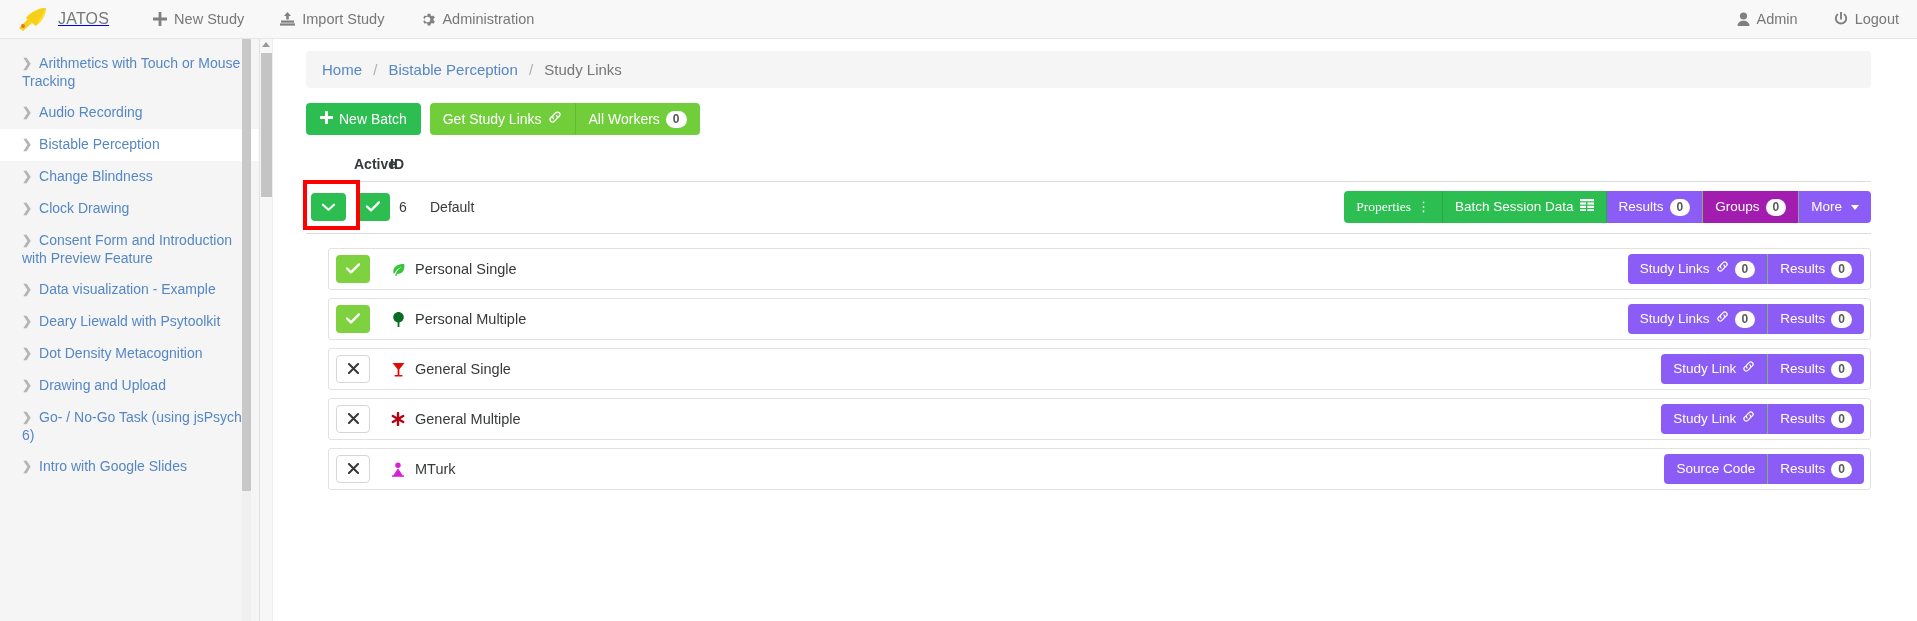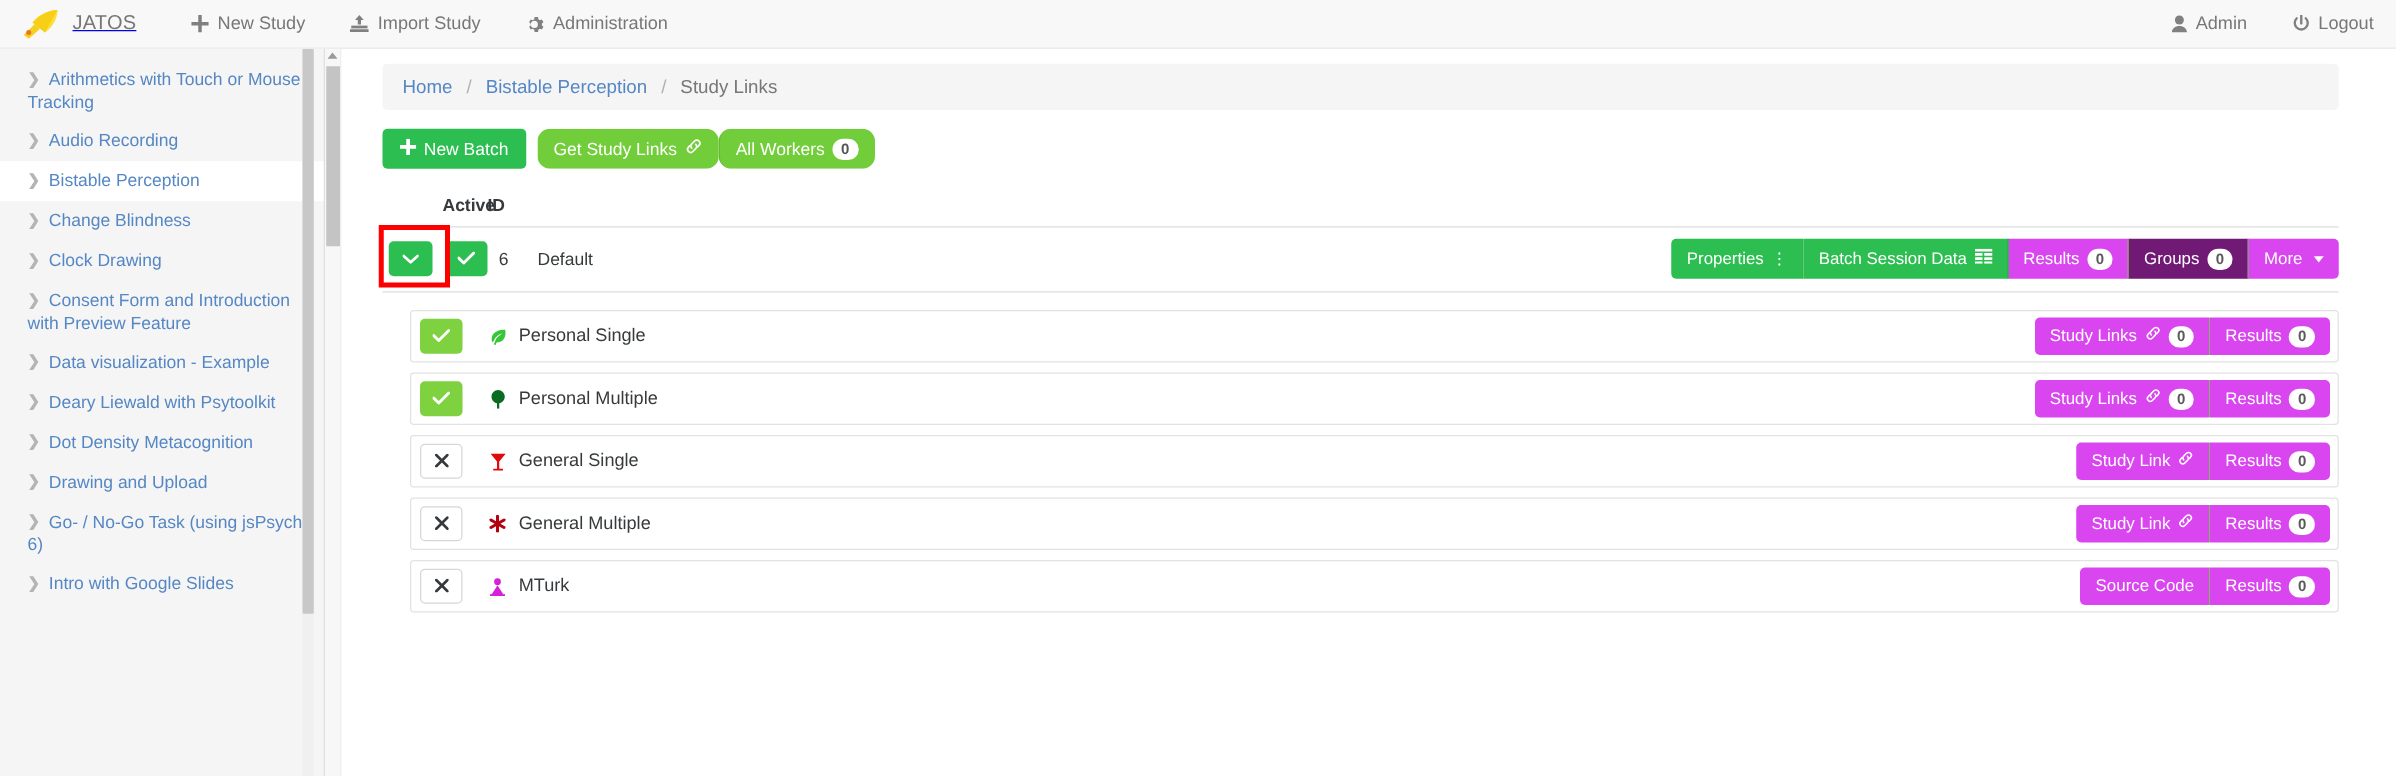--- a/index.html
+++ b/index.html
@@ -150,21 +150,21 @@
     padding: 7px 13px;
     cursor: pointer;
     display: inline-flex;
     align-items: center;
     gap: 6px;
     white-space: nowrap;
     line-height: 18px;
   }
   .btn-newbatch { background: #2dbe51; border-radius: 4px; margin-right: 9px; padding: 7px 14px; }
   .btn-group { display: inline-flex; border-radius: 4px; overflow: hidden; }
-  .btn-lightgreen { background: #72cd3a; border-radius: 10px; }
+  .btn-lightgreen { background: #72cd3a; }
   .btn-group .btn + .btn { border-left: 1px solid #63bb2d; }
   .badge {
     background: #ffffff;
     color: #555555;
     border-radius: 9px;
     font-size: 12px;
     font-weight: bold;
     padding: 1px 7px;
     line-height: 15px;
     display: inline-block;
@@ -222,22 +222,22 @@
     cursor: pointer;
     font-size: 13px;
     color: #ffffff;
   }
   .sq-green { background: #2dbe51; }
   .batch-id { width: 40px; font-size: 14px; color: #373a3c; padding-left: 9px; }
   .batch-title { flex: 1; font-size: 14px; color: #373a3c; }
   .batch-actions { display: flex; align-items: center; }
   .batch-actions .btn { padding: 7px 12px; font-size: 13.5px; }
   .btn-mid-green { background: #2dbe51; }
-  .btn-grey-green { background: #d946ef; }
-  .btn-grey { background: #701a75; }
+  .btn-grey-green { background: #8b5cf6; }
+  .btn-grey { background: #a21caf; }
   .caret {
     display:inline-block;
     width:0;height:0;
     border-left:4px solid transparent;
     border-right:4px solid transparent;
     border-top:5px solid #ffffff;
     margin-left:3px;
   }
   .vdots { letter-spacing: 0; font-size: 13px; line-height: 10px; }
 
@@ -448,21 +448,21 @@
             <span>
               <svg width="14" height="11" viewBox="0 0 14 11">
                   <path d="M1 5.5 L5 9.4 L13 1.4" stroke="#ffffff" stroke-width="2.3" fill="none" stroke-linecap="round" stroke-linejoin="round"></path>
                 </svg>
             </span>
           </button>
         </div>
         <div class="batch-id">6</div>
         <div class="batch-title">Default</div>
         <div class="batch-actions">
-          <button class="btn btn-mid-green" style="border-radius:4px 0 0 4px; border-right:1px solid #26a847;">
+          <button class="btn btn-mid-green" style="border-radius:4px 0 0 4px; border-right:1px solid #26a847;font-family:Liberation Serif, serif;">
             <span>Properties</span>
             <span class="vdots">⋮</span>
           </button>
           <button class="btn btn-mid-green" style="border-right:1px solid #26a847;">
             <span>Batch Session Data</span>
             <span>
               <svg width="14" height="12" viewBox="0 0 14 12">
                 <rect x="0" y="0" width="14" height="2.2" fill="#ffffff"></rect>
                 <rect x="0" y="3.4" width="6" height="2.2" fill="#ffffff"></rect>
                   <rect x="7.4" y="3.4" width="6.6" height="2.2" fill="#ffffff"></rect>

